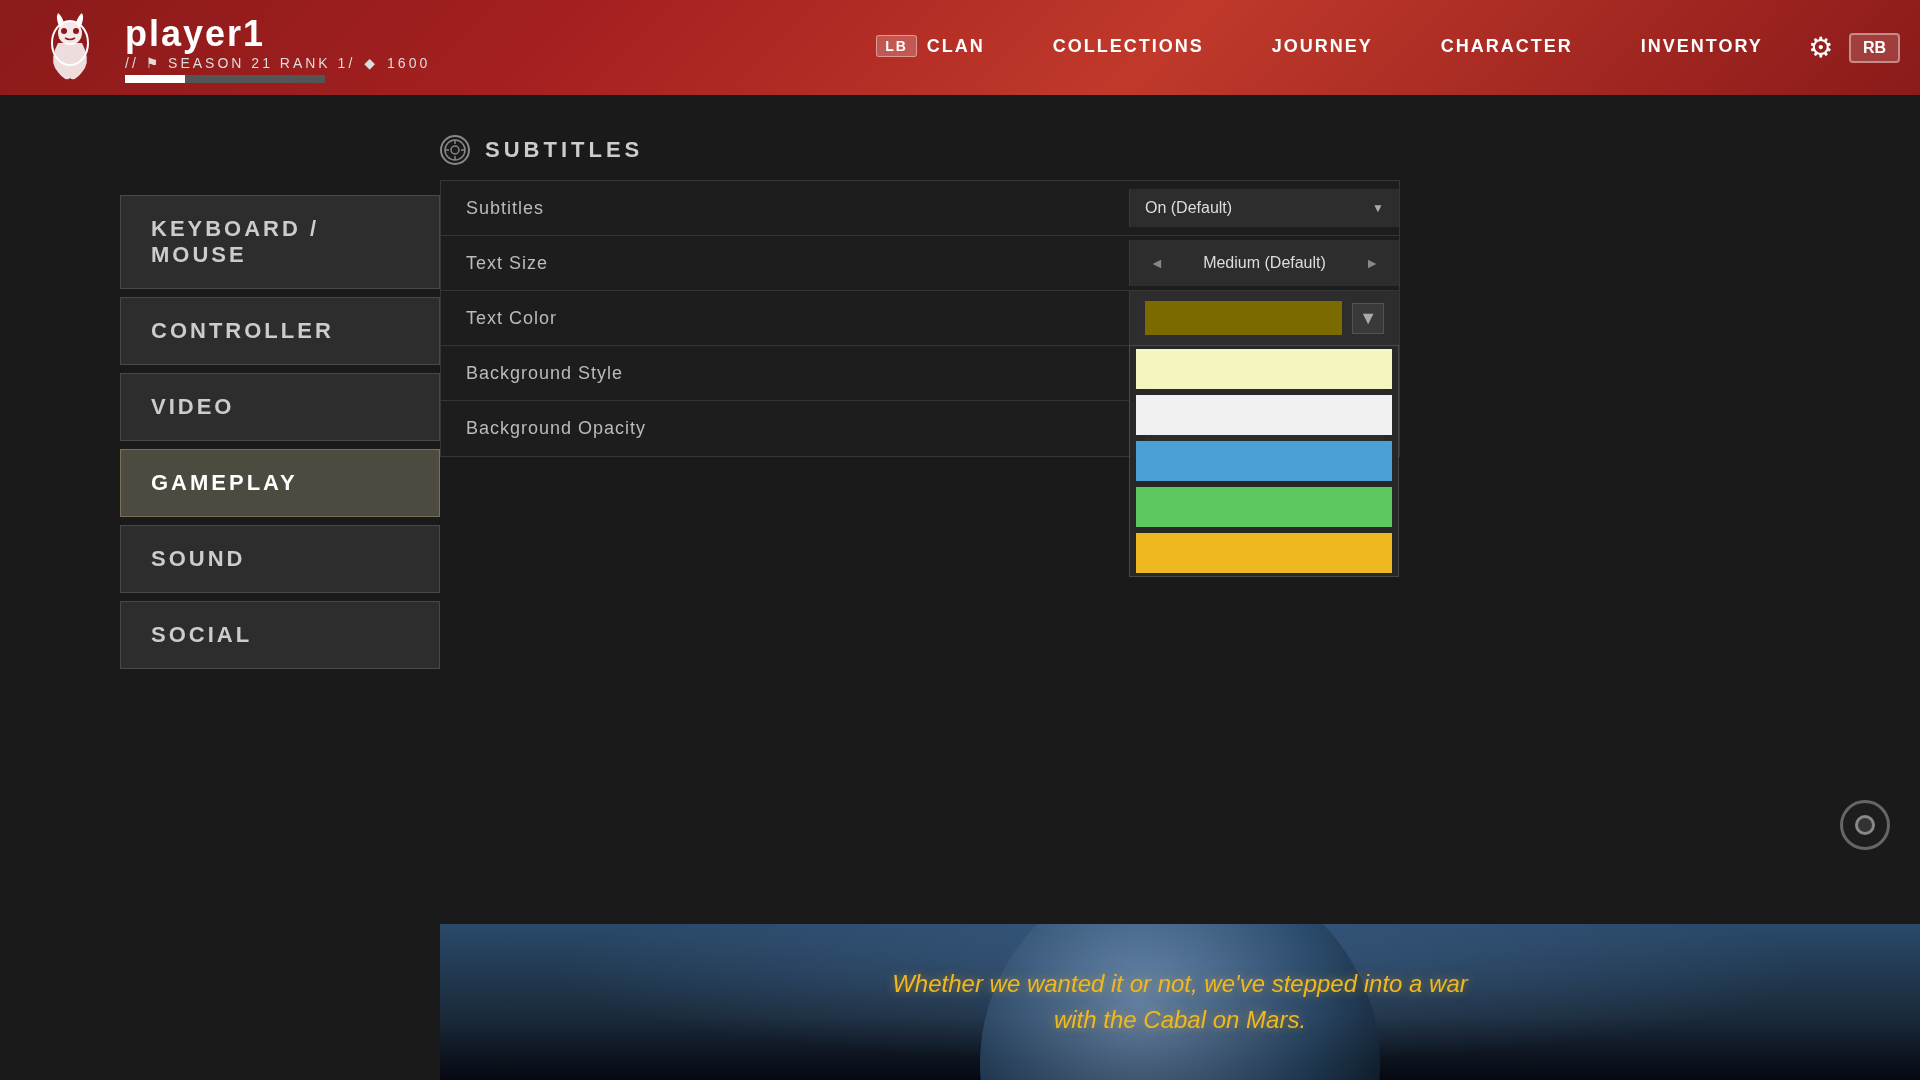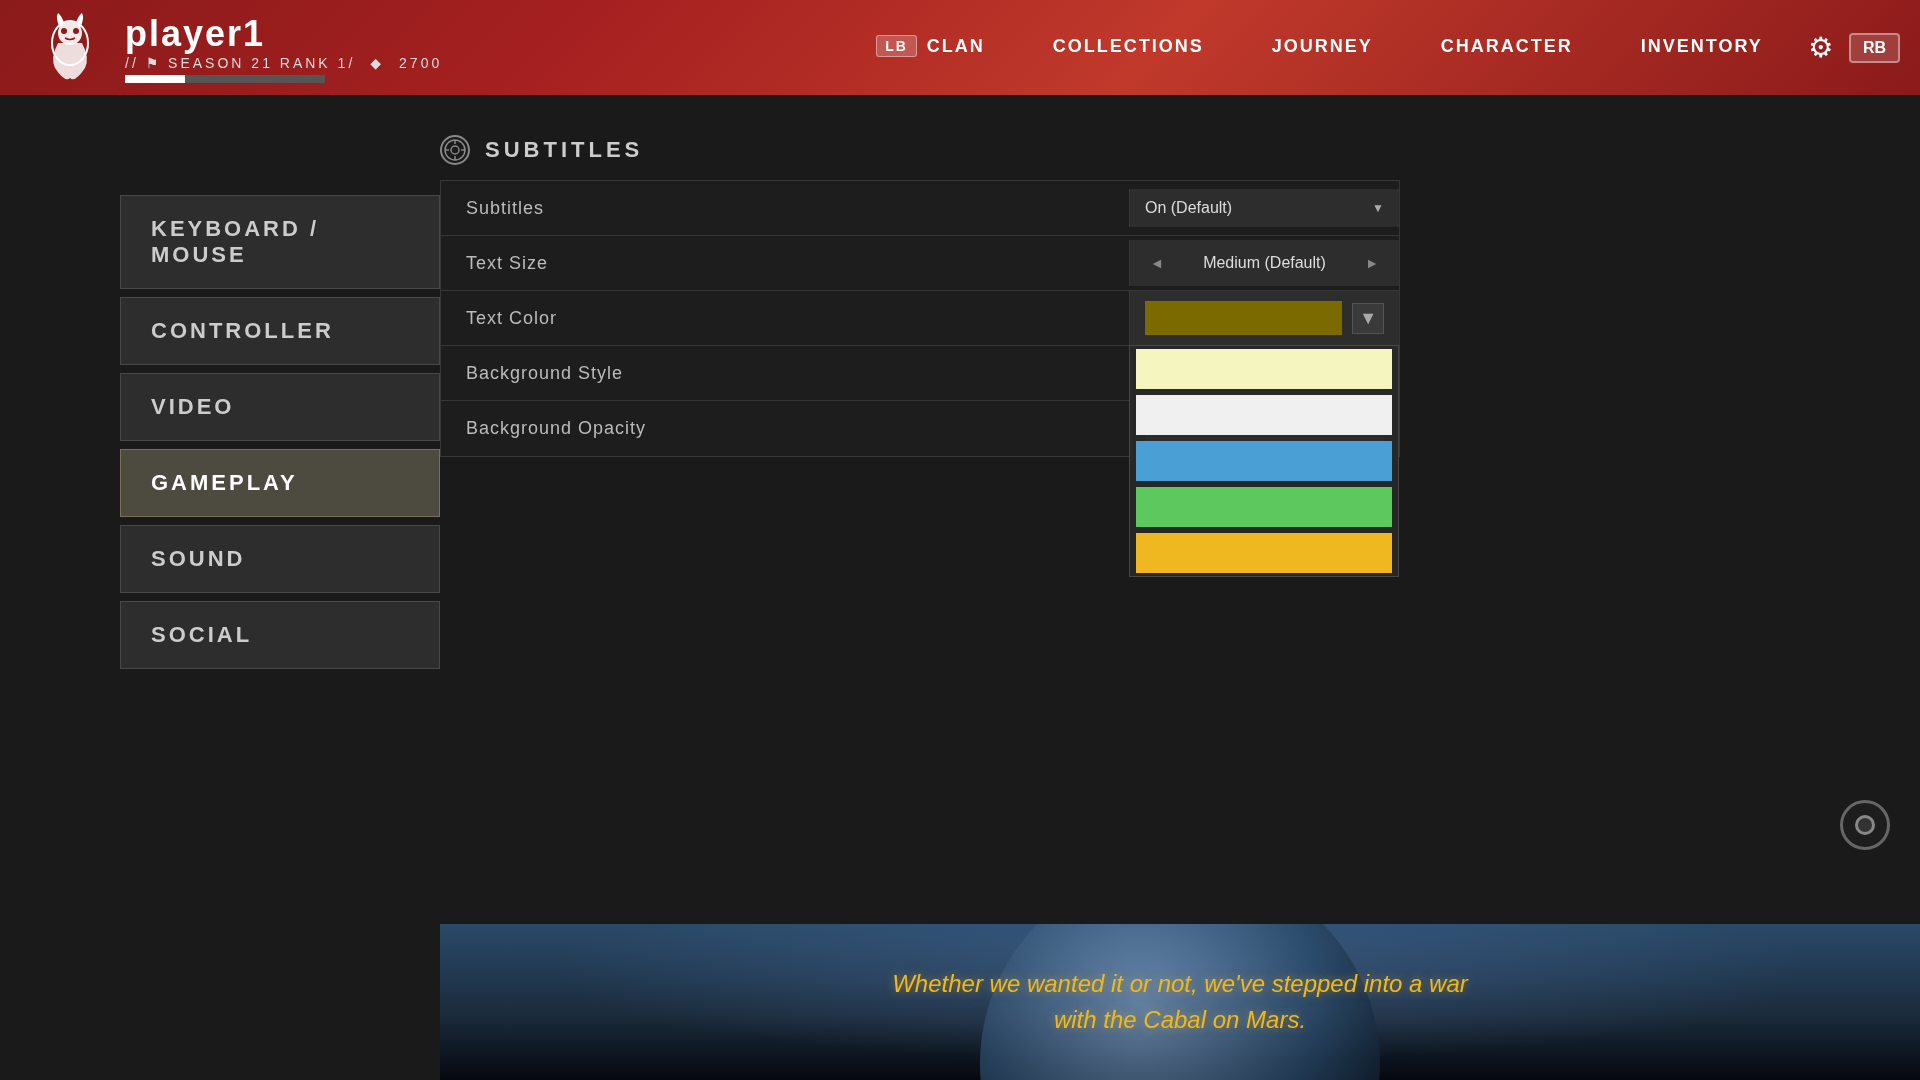--- a/index.html
+++ b/index.html
@@ -53,21 +53,21 @@
       color: #fff;
       letter-spacing: 2px;
     }
 
     .player-subtitle {
       font-size: 14px;
       color: #ddd;
       letter-spacing: 3px;
       display: flex;
       align-items: center;
-      gap: 15px;
+      gap: 9px;
     }
 
     .rank-bar {
       width: 200px;
       height: 8px;
       background: #555;
       margin-top: 4px;
       position: relative;
     }
 
@@ -418,21 +418,21 @@
         <path d="M50,20 Q55,10 52,5 Q48,8 46,15" fill="white"></path>
         <circle cx="34" cy="23" r="3" fill="#8b1a1a"></circle>
         <circle cx="46" cy="23" r="3" fill="#8b1a1a"></circle>
         <path d="M35,30 Q40,33 45,30" stroke="#8b1a1a" stroke-width="1.5" fill="none"></path>
       </svg>
       <div class="player-info">
         <span class="player-name">player1</span>
         <span class="player-subtitle">
           <span>// ⚑ SEASON 21 RANK 1/</span>
           <span>◆</span>
-          <span>2700</span>
+          <span>1600</span>
         </span>
         <div class="rank-bar">
           <div class="rank-bar-fill"></div>
         </div>
       </div>
     </div>
   </div>
 
   <nav class="header-nav">
     <div class="nav-item nav-lb">

